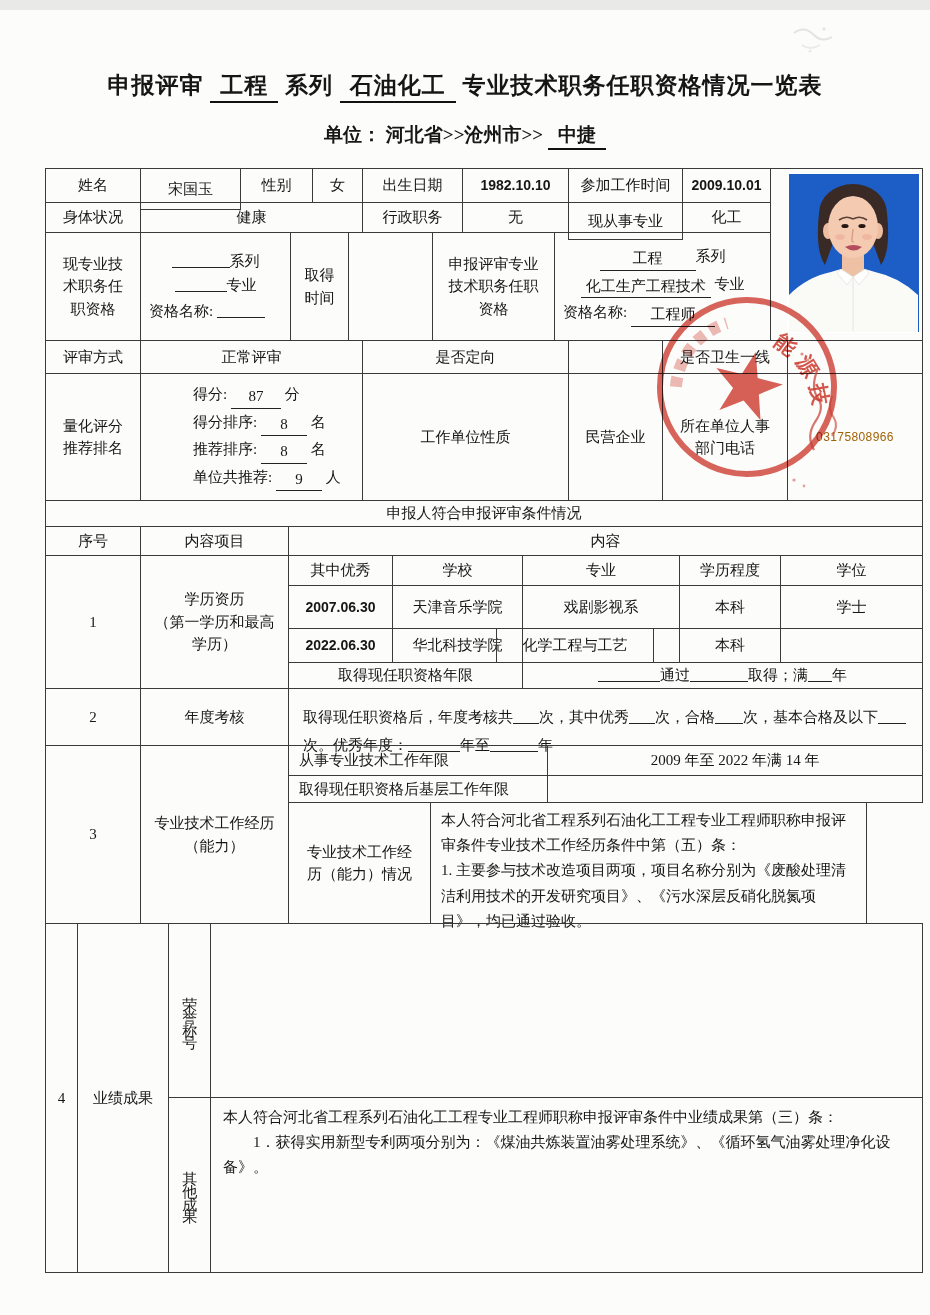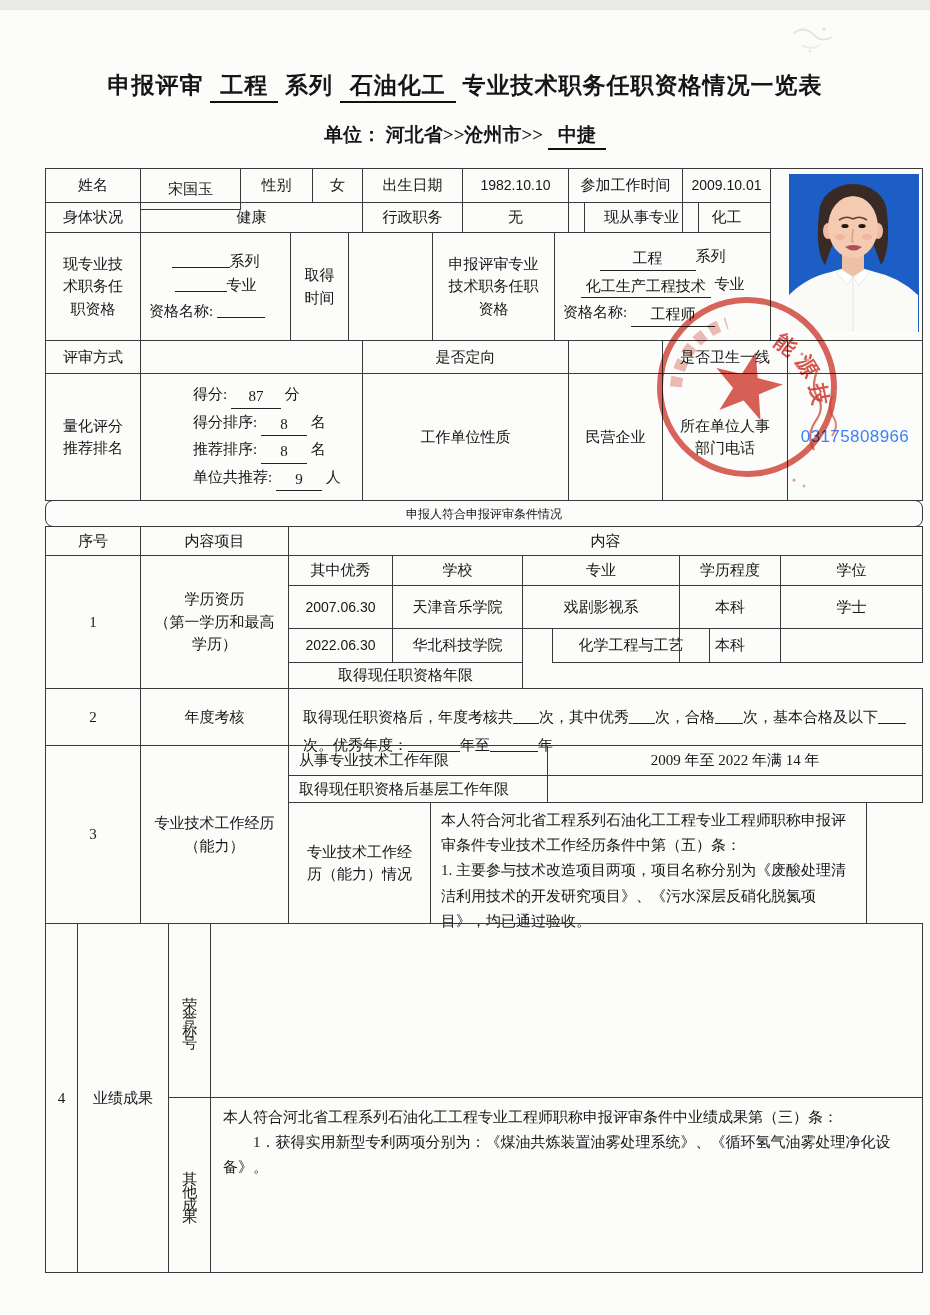--- a/index.html
+++ b/index.html
@@ -5,23 +5,23 @@
   html,body{margin:0;padding:0;background:#e9e9e7;}
   .sheet{position:relative;width:930px;height:1315px;margin:10px auto;background:#fcfcfa;
          font-family:"Liberation Serif","DejaVu Serif",serif;color:#161616;overflow:hidden;}
   
   .c{position:absolute;box-sizing:border-box;border:1px solid #3a3a3a;
      display:flex;flex-direction:column;align-items:center;justify-content:center;
      text-align:center;font-size:15px;line-height:1.5;padding:2px;}
   .pre{white-space:pre-line;}
   .left{align-items:flex-start;text-align:left;}
   .top{justify-content:flex-start;}
-  .sans{font-family:"Liberation Sans","DejaVu Sans",sans-serif;font-size:14px;}
-  .phone{font-family:"Liberation Sans","DejaVu Sans",sans-serif;font-size:17px;color:#3b82f6;letter-spacing:.4px;text-align:center;}
-  .big{font-size:12px;border-radius:8px;}
+  .sans{font-family:"Liberation Sans","DejaVu Sans",sans-serif;font-size:14px;font-weight:bold;}
+  .phone{font-family:"Liberation Sans","DejaVu Sans",sans-serif;font-size:12px;color:#a16207;letter-spacing:.4px;text-align:center;}
+  .big{font-size:15px;}
   .ln{display:block;margin:1px 0;}
   .lnl{display:block;margin:2px 0;align-self:flex-start;padding-left:6px;}
   .u{display:inline-block;border-bottom:1.4px solid #222;height:1em;vertical-align:-2px;}
   .uf{display:inline-block;border-bottom:1.4px solid #222;padding:0 10px;text-align:center;vertical-align:-2px;}
   .w24{width:24px}.w26{width:26px}.w28{width:28px}.w48{width:48px}.w52{width:52px}
   .w58{width:58px}.w62{width:62px}
   .vert{writing-mode:vertical-lr;letter-spacing:13px;}
   .title{position:absolute;left:0;top:60px;width:100%;text-align:center;font-size:23px;font-weight:700;letter-spacing:1px;}
   .subtitle{position:absolute;left:0;top:112px;width:100%;text-align:center;font-size:19px;font-weight:600;}
   .tuf{display:inline-block;border-bottom:2px solid #111;padding:0 10px;}
@@ -54,21 +54,21 @@
   <div class="c" style="left:362px;top:158px;width:101px;height:35px">出生日期</div>
   <div class="c sans" style="left:462px;top:158px;width:107px;height:35px">1982.10.10</div>
   <div class="c" style="left:568px;top:158px;width:115px;height:35px">参加工作时间</div>
   <div class="c sans" style="left:682px;top:158px;width:89px;height:35px">2009.10.01</div>
   <div class="c" style="left:770px;top:158px;width:153px;height:173px"></div>
 
   <div class="c" style="left:45px;top:192px;width:96px;height:31px">身体状况</div>
   <div class="c" style="left:140px;top:192px;width:223px;height:31px">健康</div>
   <div class="c" style="left:362px;top:192px;width:101px;height:31px">行政职务</div>
   <div class="c" style="left:462px;top:192px;width:107px;height:31px">无</div>
-  <div class="c" style="left:584px;top:192px;width:115px;height:31px">现从事专业</div>
+  <div class="c" style="left:568px;top:192px;width:115px;height:38px">现从事专业</div>
   <div class="c" style="left:682px;top:192px;width:89px;height:31px">化工</div>
 
   <div class="c pre" style="left:45px;top:222px;width:96px;height:109px">现专业技
 术职务任
 职资格</div>
   <div class="c" style="left:140px;top:222px;width:151px;height:109px">
     <span class="ln"><span class="u w58"></span><span>系列</span></span>
     <span class="ln"><span class="u w52"></span><span>专业</span></span>
     <span class="lnl"><span>资格名称:</span> <span class="u w48"></span></span>
   </div>
@@ -78,20 +78,21 @@
   <div class="c pre" style="left:432px;top:222px;width:123px;height:109px">申报评审专业
 技术职务任职
 资格</div>
   <div class="c" style="left:554px;top:222px;width:217px;height:109px">
     <span class="ln"><span class="uf" style="min-width:76px">工程</span><span>系列</span></span>
     <span class="ln"><span class="uf" style="padding:0 5px">化工生产工程技术</span> <span>专业</span></span>
     <span class="lnl"><span>资格名称:</span> <span class="uf" style="min-width:64px">工程师</span></span>
   </div>
 
   <div class="c" style="left:45px;top:330px;width:96px;height:34px">评审方式</div>
+  <div class="c" style="left:140px;top:330px;width:223px;height:34px">正常评审</div>
   <div class="c" style="left:362px;top:330px;width:207px;height:34px">是否定向</div>
   <div class="c" style="left:568px;top:330px;width:95px;height:34px"></div>
   <div class="c" style="left:662px;top:330px;width:126px;height:34px">是否卫生一线</div>
   <div class="c" style="left:787px;top:330px;width:136px;height:34px"></div>
 
   <div class="c pre" style="left:45px;top:363px;width:96px;height:128px">量化评分
 推荐排名</div>
   <div class="c left" style="left:140px;top:363px;width:223px;height:128px;padding-left:52px">
     <span class="ln"><span>得分:</span> <span class="uf" style="min-width:30px">87</span> <span>分</span></span>
     <span class="ln"><span>得分排序:</span> <span class="uf" style="min-width:26px">8</span> <span>名</span></span>
@@ -120,25 +121,28 @@
   <div class="c" style="left:780px;top:545px;width:143px;height:31px">学位</div>
 
   <div class="c sans" style="left:288px;top:575px;width:105px;height:44px">2007.06.30</div>
   <div class="c" style="left:392px;top:575px;width:131px;height:44px">天津音乐学院</div>
   <div class="c" style="left:522px;top:575px;width:158px;height:44px">戏剧影视系</div>
   <div class="c" style="left:679px;top:575px;width:102px;height:44px">本科</div>
   <div class="c" style="left:780px;top:575px;width:143px;height:44px">学士</div>
 
   <div class="c sans" style="left:288px;top:618px;width:105px;height:35px">2022.06.30</div>
   <div class="c" style="left:392px;top:618px;width:131px;height:35px">华北科技学院</div>
-  <div class="c" style="left:552px;top:618px;width:158px;height:35px">化学工程与工艺</div>
+  <div class="c" style="left:496px;top:618px;width:158px;height:35px">化学工程与工艺</div>
   <div class="c" style="left:679px;top:618px;width:102px;height:35px">本科</div>
   <div class="c" style="left:780px;top:618px;width:143px;height:35px"></div>
 
   <div class="c" style="left:288px;top:652px;width:235px;height:27px">取得现任职资格年限</div>
+  <div class="c" style="left:522px;top:652px;width:401px;height:27px">
+    <span class="ln"><span class="u w62"></span><span>通过</span><span class="u w58"></span><span>取得；满</span><span class="u w24"></span><span>年</span></span>
+  </div>
 
   <div class="c" style="left:45px;top:678px;width:96px;height:58px">2</div>
   <div class="c" style="left:140px;top:678px;width:149px;height:58px">年度考核</div>
   <div class="c left" style="left:288px;top:678px;width:635px;height:58px;padding:15px 14px;line-height:1.85;display:block">
     <span>取得现任职资格后，年度考核共</span><span class="u w26"></span><span>次，其中优秀</span><span class="u w26"></span><span>次，合格</span><span class="u w28"></span><span>次，基本合格及以下</span><span class="u w28"></span><span>次。优秀年度：</span><span class="u w52"></span><span>年至</span><span class="u w48"></span><span>年</span>
   </div>
 
   <div class="c" style="left:45px;top:735px;width:96px;height:179px">3</div>
   <div class="c pre" style="left:140px;top:735px;width:149px;height:179px">专业技术工作经历
 （能力）</div>

